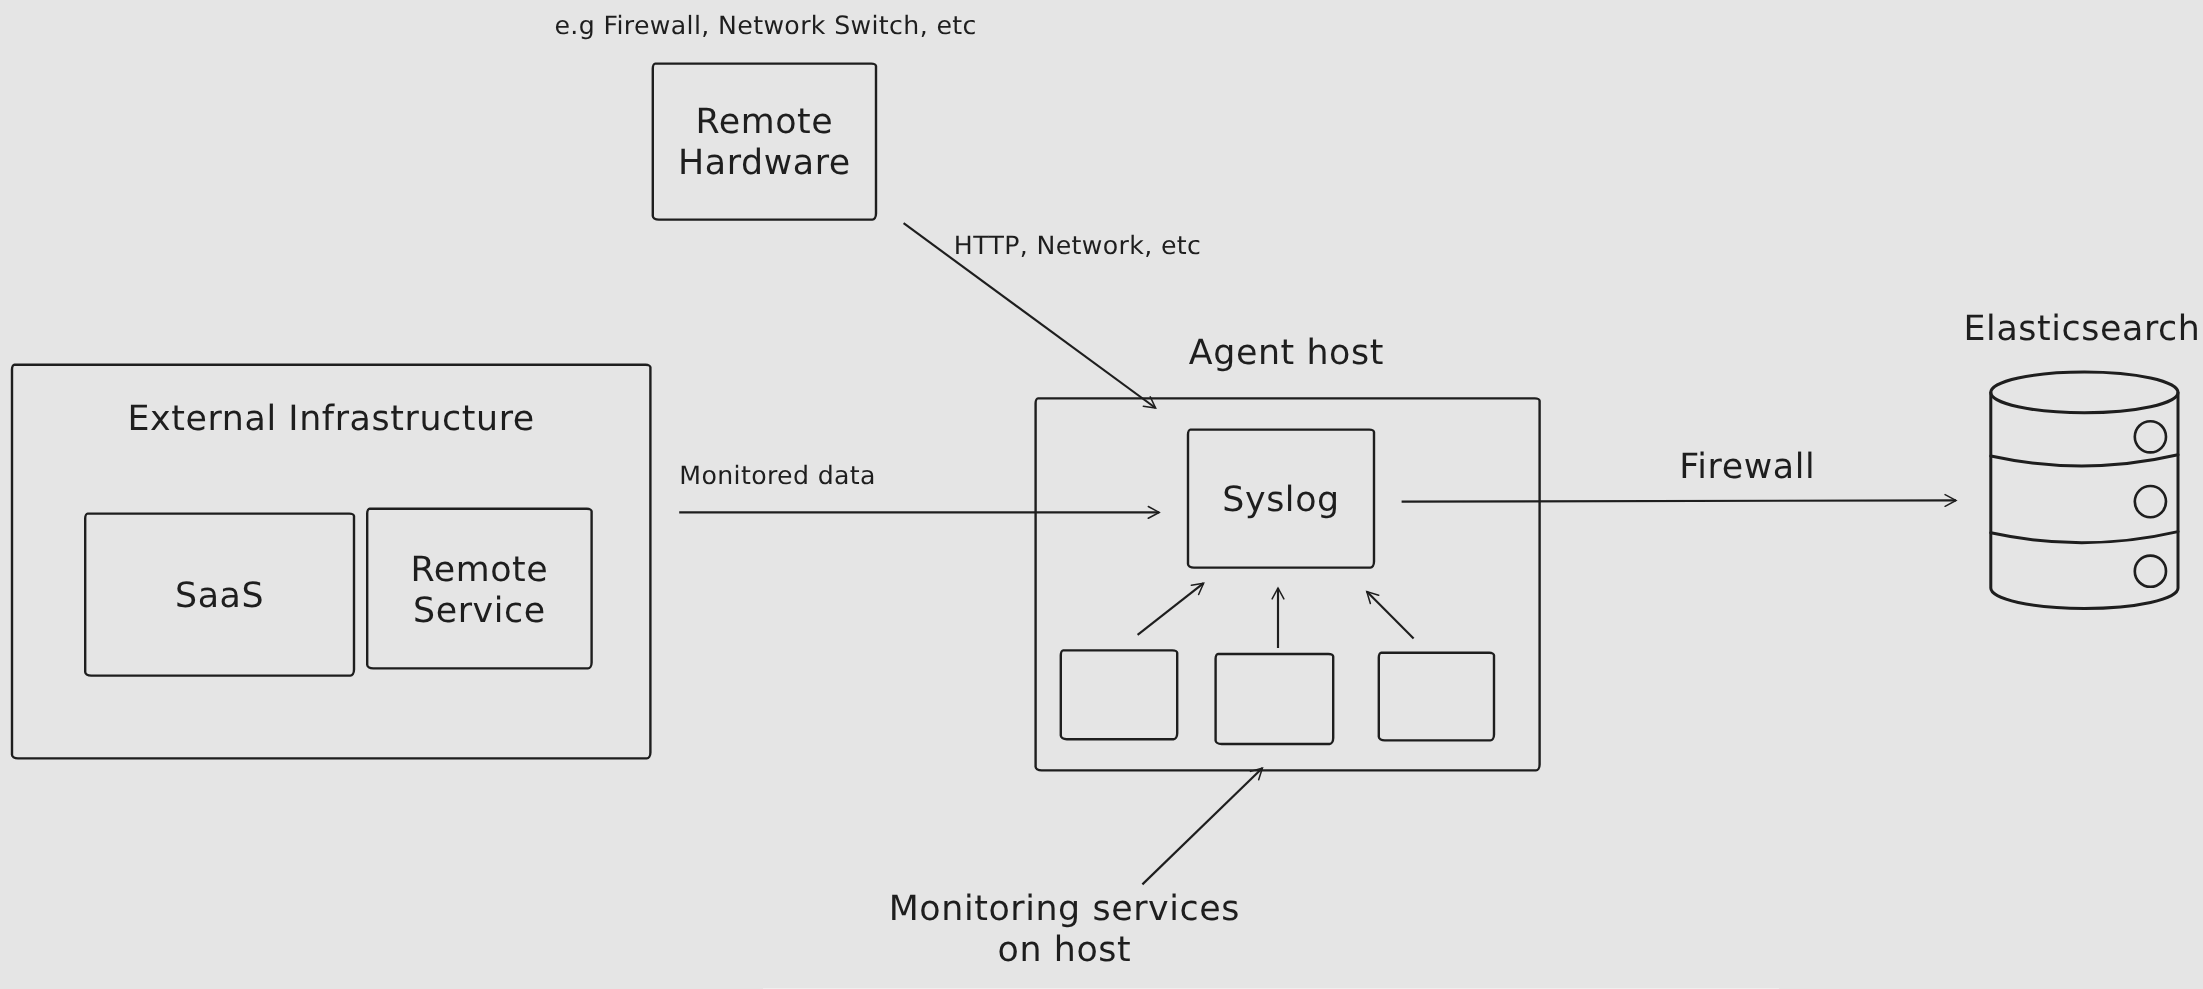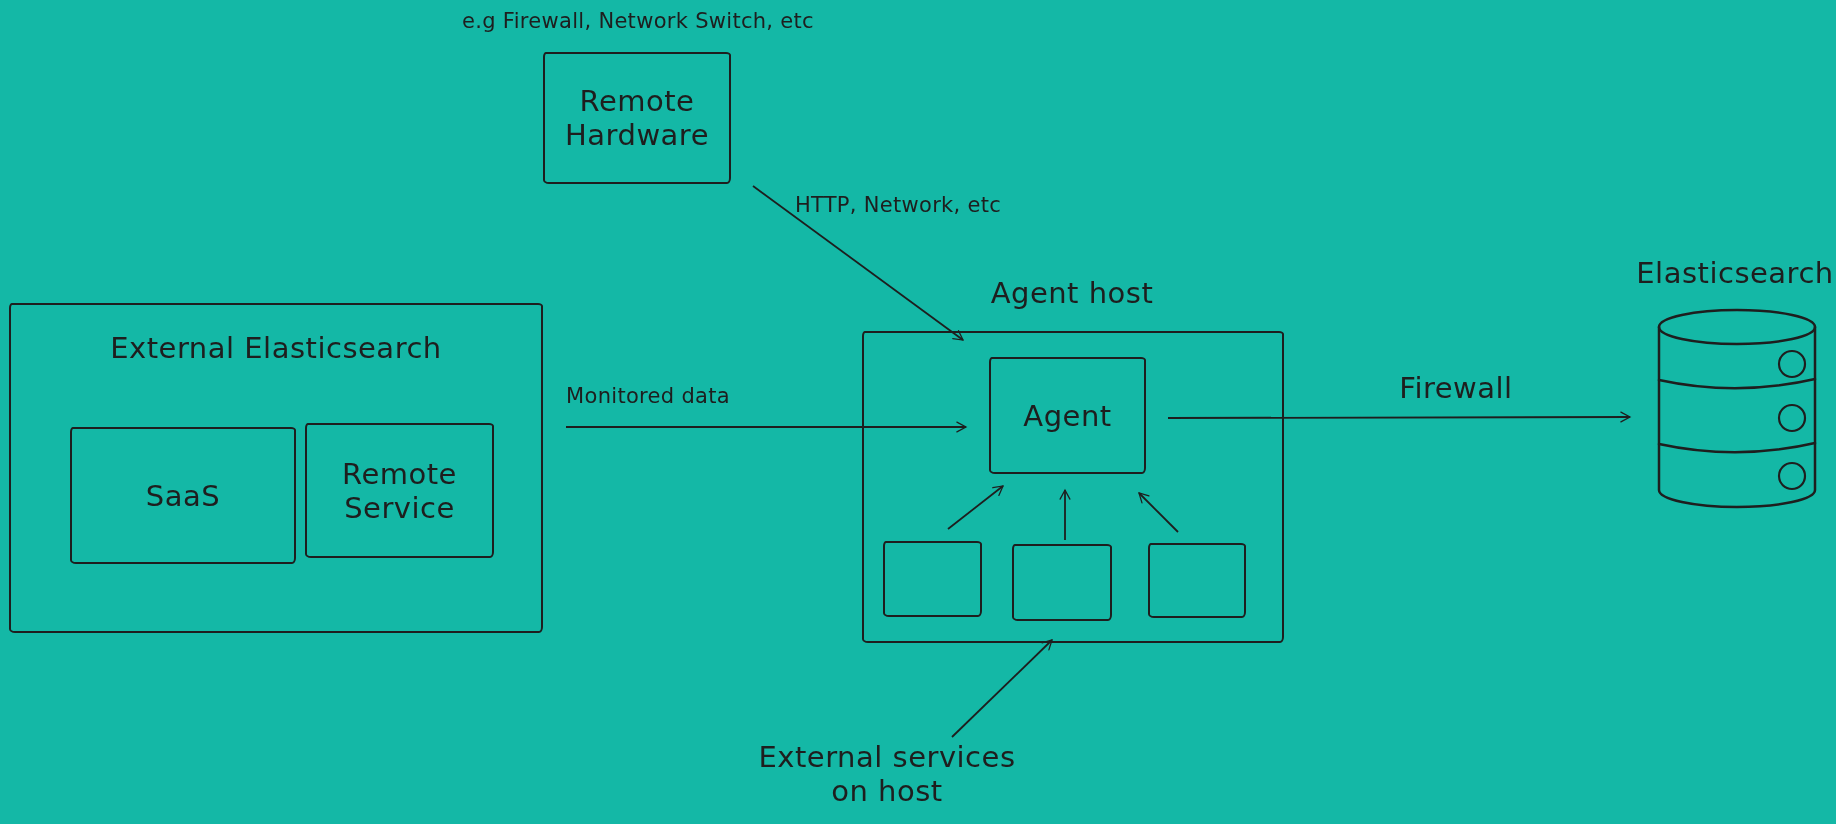--- a/index.html
+++ b/index.html
@@ -5,21 +5,21 @@
   html, body {
     margin: 0;
     padding: 0;
     background: #ffffff;
     font-family: "DejaVu Sans", sans-serif;
   }
   #canvas {
     position: relative;
     width: 1836px;
     height: 824px;
-    background: #14b8a6;
+    background: #e5e5e5;
     overflow: hidden;
     color: #1e1e1e;
   }
   .box {
     position: absolute;
     box-sizing: border-box;
     border: 2.5px solid #1e1e1e;
     border-radius: 3px 5px 4px 6px / 5px 3px 6px 4px;
     background: transparent;
     display: flex;
@@ -84,40 +84,40 @@
   </svg>
 
   <div class="lbl fs-small" style="left:438px; top:8px; width:400px;">e.g Firewall, Network Switch, etc</div>
 
   <div class="box fs-node" style="left:543px; top:52px; width:188px; height:132px;">Remote
 Hardware</div>
 
   <div class="lbl fs-small" style="left:793px; top:192px; width:210px;">HTTP, Network, etc</div>
 
   <div class="box container-box" style="left:9px; top:303px; width:534px; height:330px;">
-    <div class="fs-node title-pad">External Elasticsearch</div>
+    <div class="fs-node title-pad">External Infrastructure</div>
   </div>
 
   <div class="box fs-node" style="left:50px; top:427px; width:226px; height:137px;margin-left:20px;">SaaS</div>
 
   <div class="box fs-node" style="left:305px; top:423px; width:189px; height:135px;">Remote
 Service</div>
 
   <div class="lbl fs-small" style="left:548px; top:383px; width:200px;">Monitored data</div>
 
   <div class="lbl fs-node" style="left:962px; top:276px; width:220px;">Agent host</div>
 
   <div class="box" style="left:862px; top:331px; width:422px; height:312px;"></div>
 
-  <div class="box fs-node" style="left:989px; top:357px; width:157px; height:117px;">Agent</div>
+  <div class="box fs-node" style="left:989px; top:357px; width:157px; height:117px;">Syslog</div>
 
   <div class="box" style="left:883px; top:541px; width:99px; height:76px;"></div>
   <div class="box" style="left:1012px; top:544px; width:100px; height:77px;"></div>
   <div class="box" style="left:1148px; top:543px; width:98px; height:75px;"></div>
 
   <div class="lbl fs-node" style="left:1356px; top:371px; width:200px;">Firewall</div>
 
   <div class="lbl fs-node" style="left:1630px; top:256px; width:210px;">Elasticsearch</div>
 
-  <div class="lbl fs-node" style="left:737px; top:740px; width:300px;">External services
+  <div class="lbl fs-node" style="left:737px; top:740px; width:300px;">Monitoring services
 on host</div>
 
 </div>
 
 </body></html>

